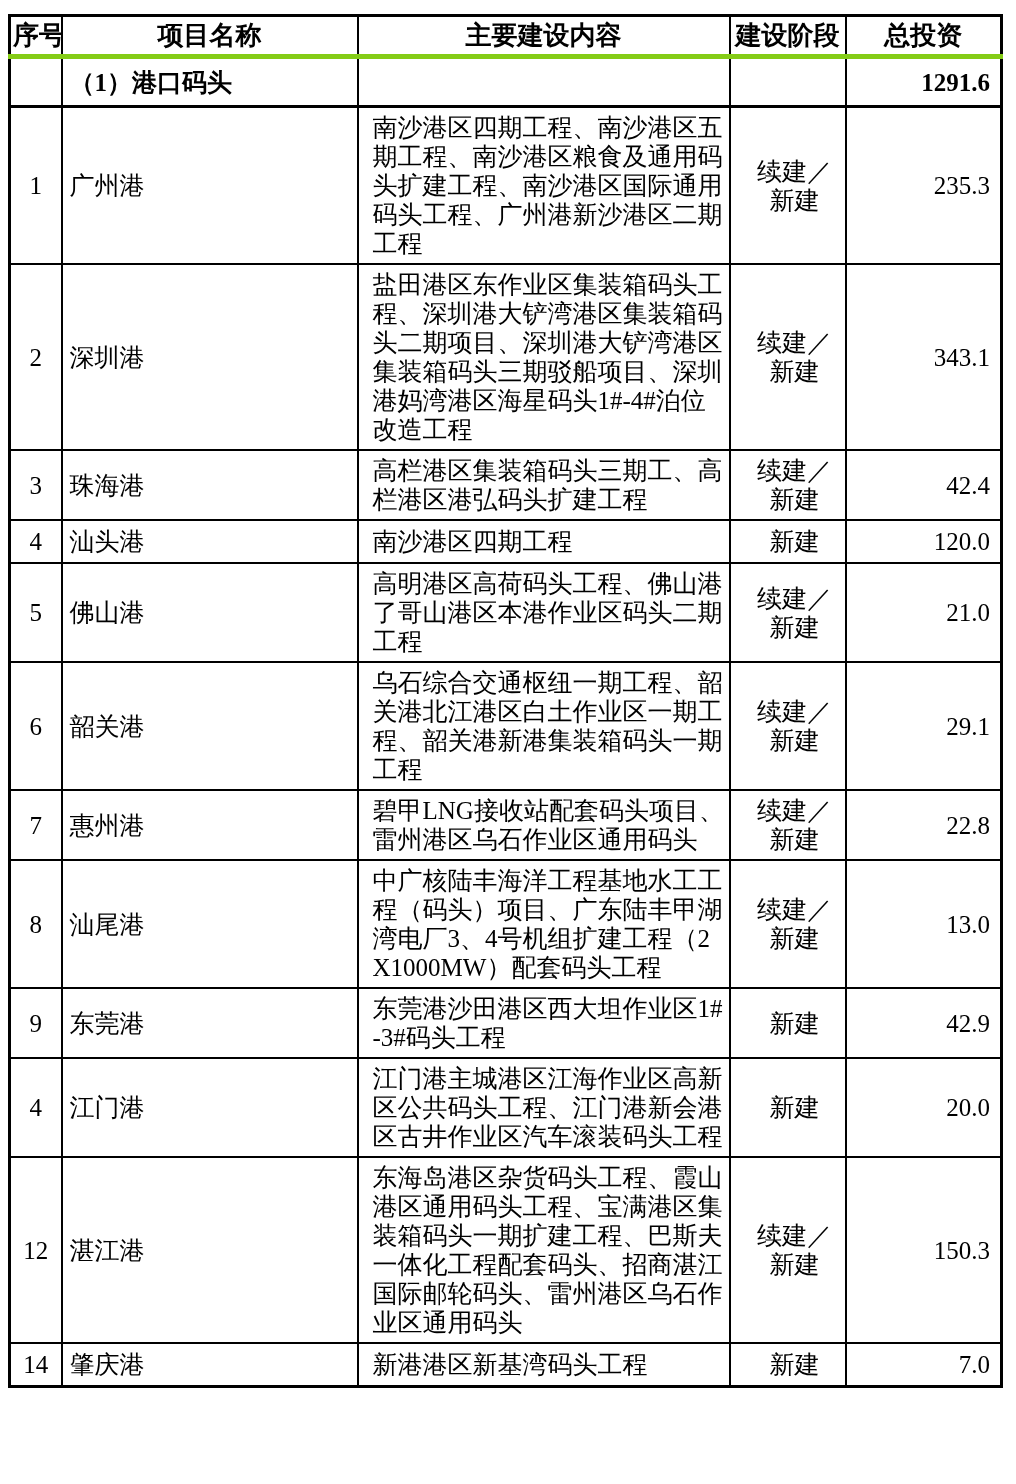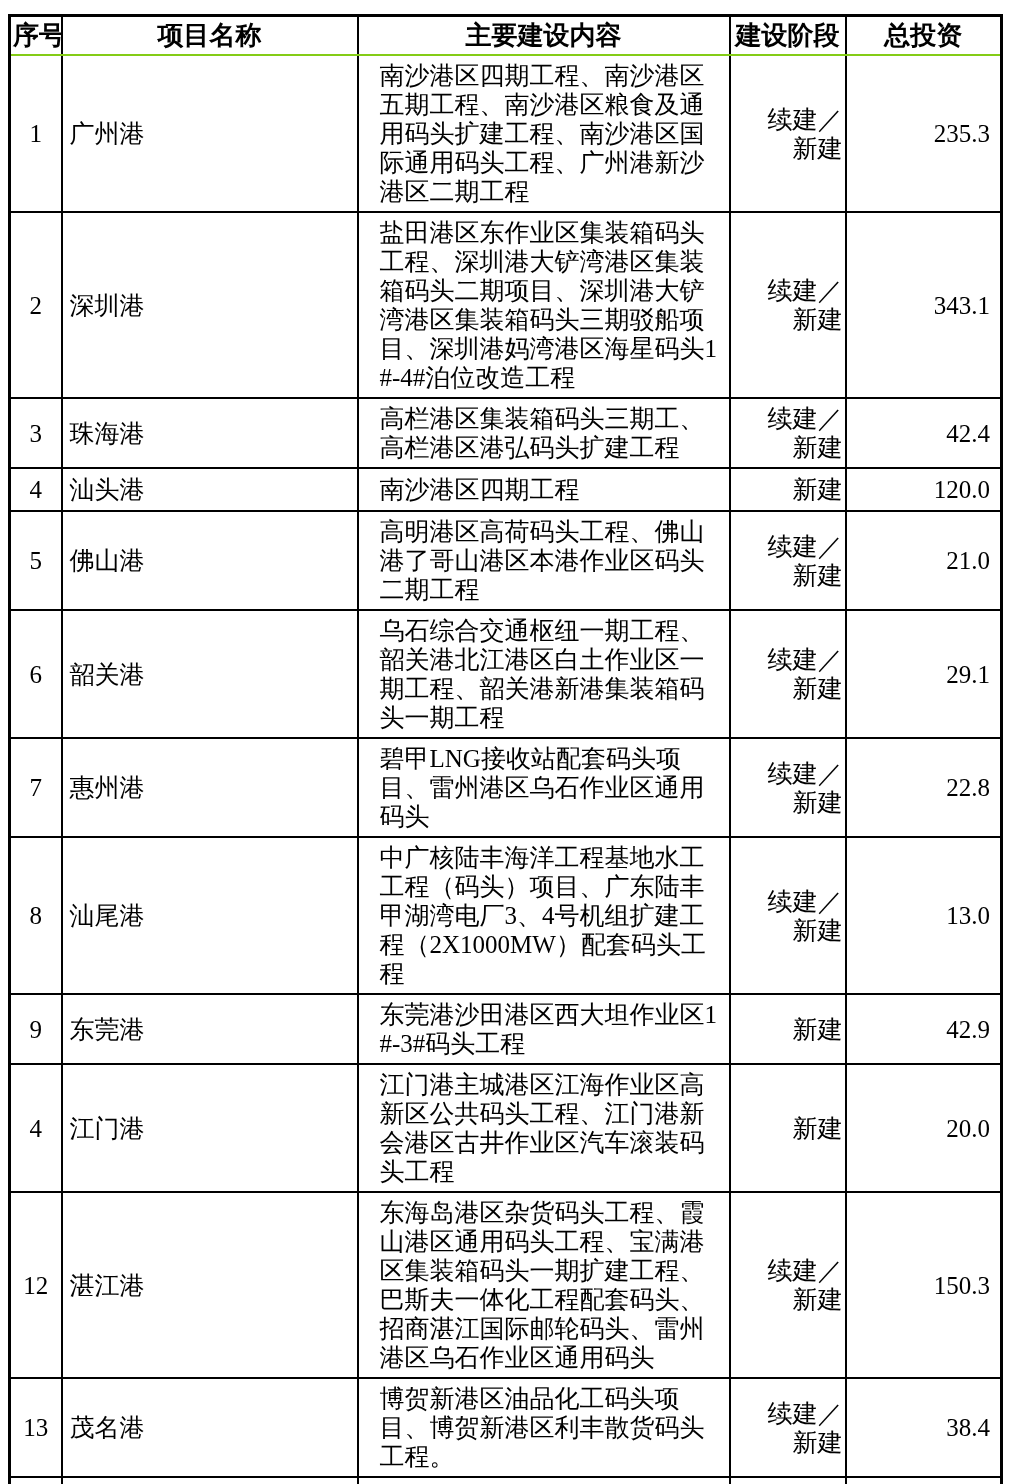--- a/index.html
+++ b/index.html
@@ -32,39 +32,39 @@
     vertical-align: middle;
     font-size: 25px;
     line-height: 29px;
     padding: 5px 4px;
     overflow: hidden;
   }
   thead th {
     font-weight: bold;
     font-size: 26px;
     text-align: center;
-    border-bottom: 2px solid #84cc16;
+    border-bottom: 5px solid #84cc16;
     padding: 4px 2px;
     white-space: nowrap;
   }
   tr.section-row td {
     font-weight: bold;
     border-bottom: 3px solid #000;
     height: 36px;
   }
   td.cell-index { text-align: center; }
   td.cell-name  { text-align: left; padding-left: 7px; }
   td.cell-content {
     text-align: left;
-    padding-left: 21px;
+    padding-left: 14px;
     padding-right: 2px;
     word-break: break-all;
   }
   td.cell-stage {
-    text-align: right;
+    text-align: center;
     padding-left: 16px;
     padding-right: 2px;
     word-break: break-all;
   }
   td.cell-investment {
     text-align: right;
     padding-right: 10px;
     white-space: nowrap;
   }
   tr.row-single td { height: 31px; }
@@ -84,20 +84,27 @@
     <thead>
       <tr>
         <th>序号</th>
         <th>项目名称</th>
         <th>主要建设内容</th>
         <th>建设阶段</th>
         <th>总投资</th>
       </tr>
     </thead>
     <tbody>
+      <tr class="section-row">
+        <td class="cell-index"></td>
+        <td class="cell-name">（1）港口码头</td>
+        <td class="cell-content"></td>
+        <td class="cell-stage"></td>
+        <td class="cell-investment">1291.6</td>
+      </tr>
     <tr>
     <td class="cell-index">1</td>
     <td class="cell-name">广州港</td>
     <td class="cell-content">南沙港区四期工程、南沙港区五期工程、南沙港区粮食及通用码头扩建工程、南沙港区国际通用码头工程、广州港新沙港区二期工程</td>
     <td class="cell-stage">续建／新建</td>
     <td class="cell-investment">235.3</td>
   </tr>
         <tr>
     <td class="cell-index">2</td>
     <td class="cell-name">深圳港</td>
@@ -161,27 +168,20 @@
     <td class="cell-stage">新建</td>
     <td class="cell-investment">20.0</td>
   </tr>
         <tr>
     <td class="cell-index">12</td>
     <td class="cell-name">湛江港</td>
     <td class="cell-content">东海岛港区杂货码头工程、霞山港区通用码头工程、宝满港区集装箱码头一期扩建工程、巴斯夫一体化工程配套码头、招商湛江国际邮轮码头、雷州港区乌石作业区通用码头</td>
     <td class="cell-stage">续建／新建</td>
     <td class="cell-investment">150.3</td>
   </tr>
-        <tr>
-    <td class="cell-index">13</td>
-    <td class="cell-name">茂名港</td>
-    <td class="cell-content">博贺新港区油品化工码头项目、博贺新港区利丰散货码头工程。</td>
-    <td class="cell-stage">续建／新建</td>
-    <td class="cell-investment">38.4</td>
-  </tr>
         <tr class="row-single">
     <td class="cell-index">14</td>
     <td class="cell-name">肇庆港</td>
     <td class="cell-content">新港港区新基湾码头工程</td>
     <td class="cell-stage">新建</td>
     <td class="cell-investment">7.0</td>
   </tr>
       </tbody>
   </table>
 </div>

